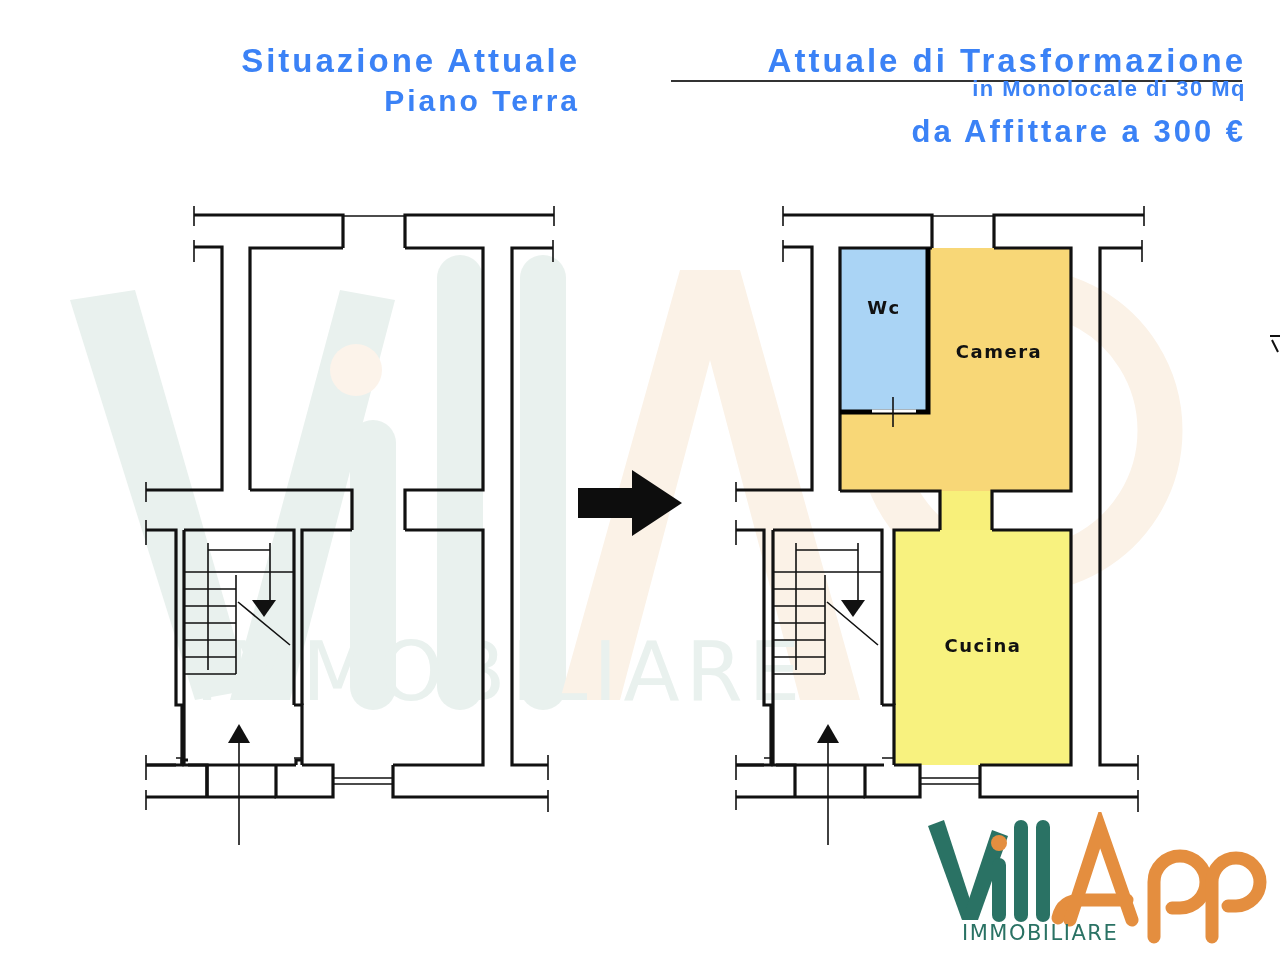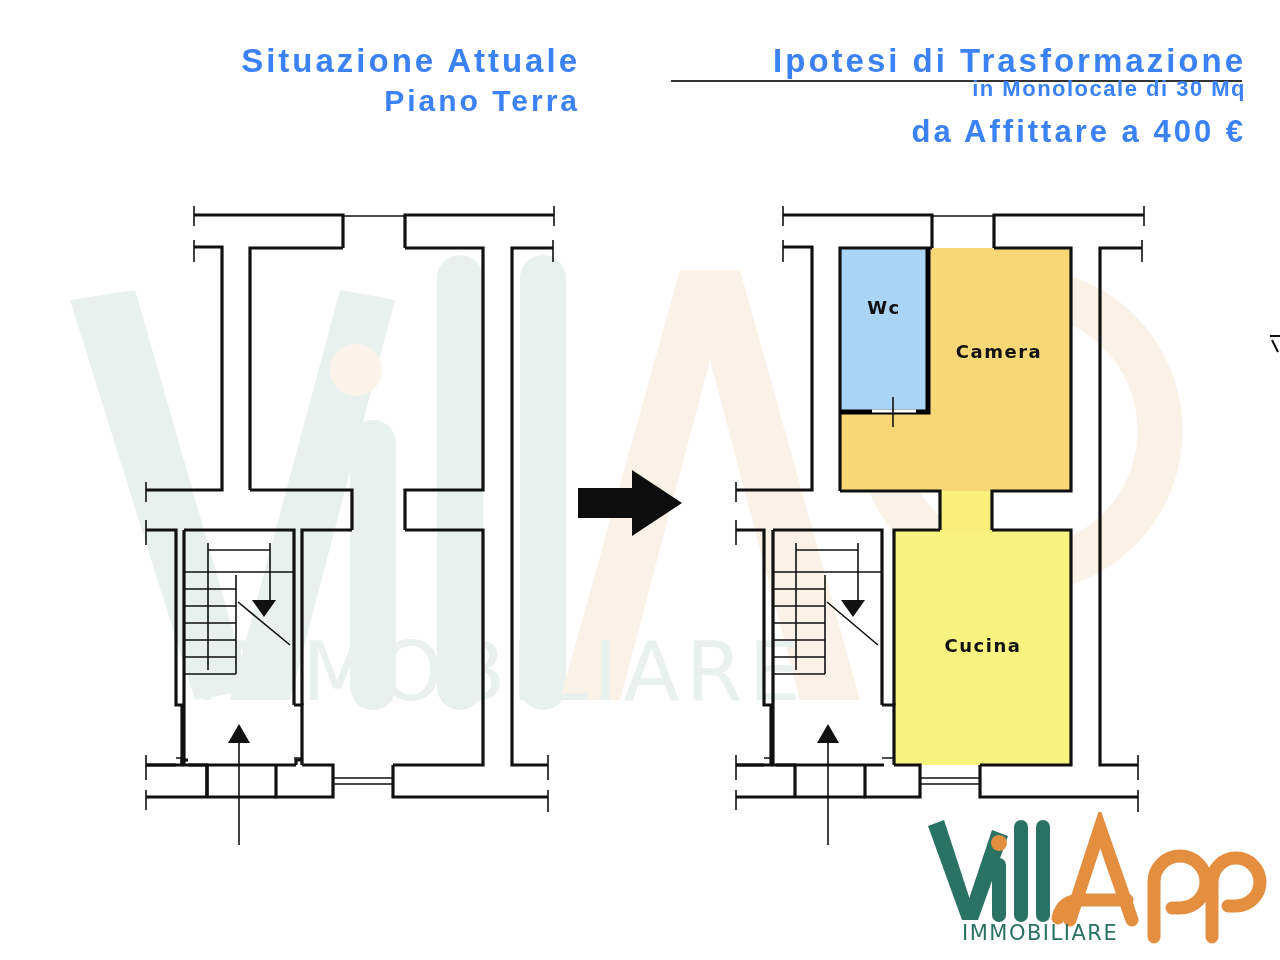--- a/index.html
+++ b/index.html
@@ -118,24 +118,24 @@
     <text class="room-label" x="884" y="314" font-size="18" text-anchor="middle">Wc</text>
     <text class="room-label" x="999" y="358" font-size="18" text-anchor="middle">Camera</text>
     <text class="room-label" x="983" y="652" font-size="18" text-anchor="middle">Cucina</text>
   </g>
 
   <path d="M1270 336 H1280 M1272 340 L1278 352" stroke="#111" stroke-width="2"></path>
 </svg>
 
 <div class="title" id="t-left-1">Situazione Attuale</div>
 <div class="title" id="t-left-2">Piano Terra</div>
-<div class="title" id="t-right-1">Ipotesi  di Trasformazione</div>
+<div class="title" id="t-right-1">Attuale  di Trasformazione</div>
 <div id="t-right-underline"></div>
 <div class="title" id="t-right-2">in Monolocale di 30 Mq</div>
-<div class="title" id="t-right-3">da Affittare a 400 €</div>
+<div class="title" id="t-right-3">da Affittare a 300 €</div>
 
 <svg class="logo" viewBox="0 0 345 135">
   <g fill="#2a7264">
     <path d="M6 14 L22 8 L52 100 L40 108 Z"></path>
     <path d="M40 108 L70 18 L86 24 L56 108 Z"></path>
     <rect x="70" y="46" width="14" height="64" rx="7"></rect>
     <rect x="92" y="8" width="14" height="102" rx="7"></rect>
     <rect x="114" y="8" width="14" height="102" rx="7"></rect>
   </g>
   <circle cx="77" cy="31" r="8" fill="#e48e3f"></circle>

